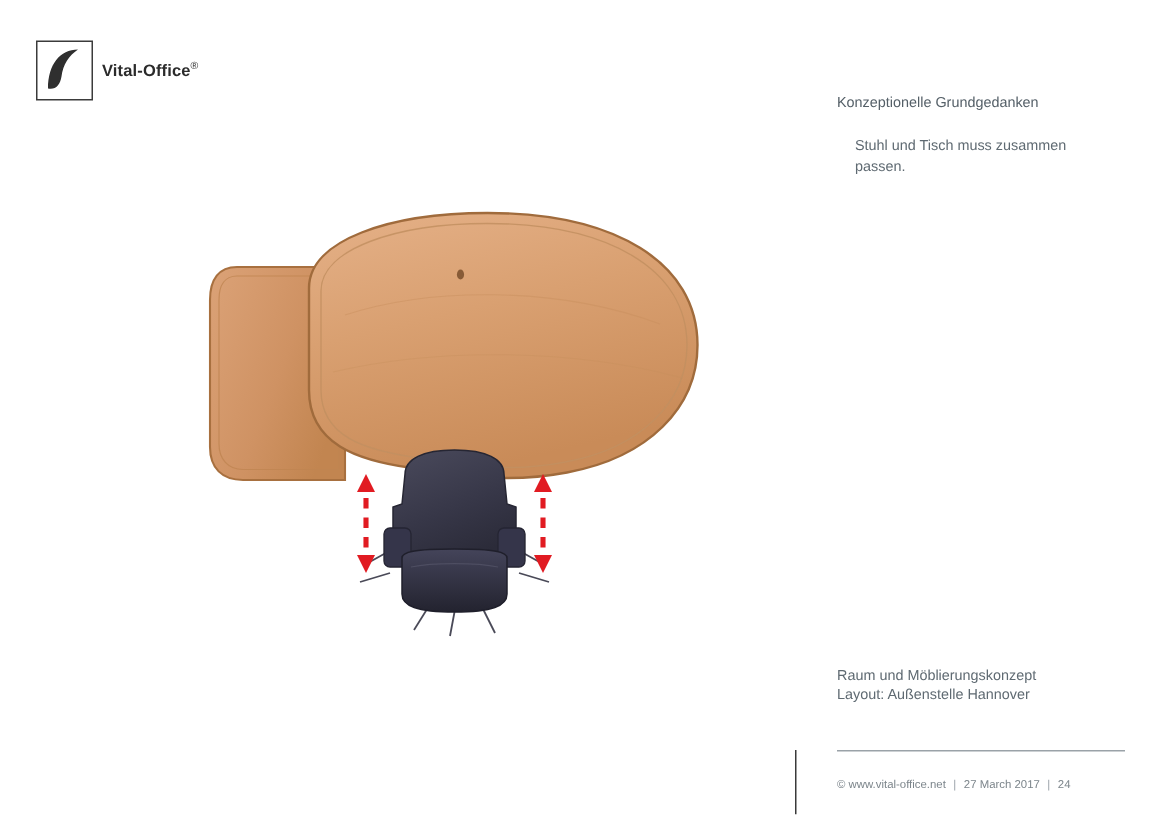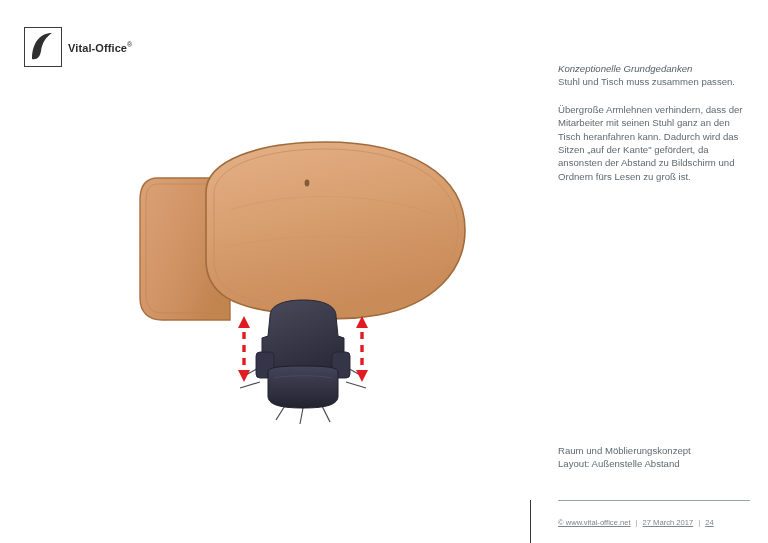--- a/index.html
+++ b/index.html
@@ -60,25 +60,25 @@
     position: absolute;
     left: 558px;
     top: 62px;
     width: 186px;
     color: #5f6a72;
     font-size: 9.6px;
     line-height: 13.4px;
   }
   #right-col .heading {
     color: #545f67;
-    font-style: italic;
+    margin-bottom: 16px;
   }
   #right-col .heading div { white-space: nowrap; }
   #right-col p {
-    margin: 0 0 14px 0;
+    margin: 0 0 14px 12px;
   }
 
   
   #footer-block {
     position: absolute;
     left: 558px;
     top: 444px;
     width: 200px;
     color: #5f6a72;
     font-size: 9.6px;
@@ -95,21 +95,20 @@
     background: #9aa2a8;
   }
   #footer-meta {
     position: absolute;
     left: 558px;
     top: 518px;
     width: 200px;
     font-size: 7.6px;
     color: #7c858b;
     white-space: nowrap;
-    text-decoration: underline;
   }
   #footer-meta .sep { padding: 0 5px; color: #9aa2a8; }
 
   
   #left-band {
     position: absolute;
     left: 0;
     top: 503px;
     width: 530px;
     height: 40px;
@@ -234,26 +233,25 @@
       </g>
     </g>
   </svg>
 </div>
 
 <div id="right-col">
   <div class="heading">
     <div>Konzeptionelle Grundgedanken</div>
   </div>
   <p>Stuhl und Tisch muss zusammen passen.</p>
-  <p>Übergroße Armlehnen verhindern, dass der Mitarbeiter mit seinen Stuhl ganz an den Tisch heranfahren kann. Dadurch wird das Sitzen „auf der Kante" gefördert, da ansonsten der Abstand zu Bildschirm und Ordnern fürs Lesen zu groß ist.</p>
 </div>
 
 <div id="footer-block">
   <div>Raum und Möblierungskonzept</div>
-  <div>Layout: Außenstelle Abstand</div>
+  <div>Layout: Außenstelle Hannover</div>
 </div>
 
 <div id="left-band"></div>
 <div id="side-rule"></div>
 <div id="footer-rule"></div>
 
 <div id="footer-meta">
   <span>©  www.vital-office.net</span><span class="sep">|</span><span>27 March 2017</span><span class="sep">|</span><span>24</span>
 </div>
 

